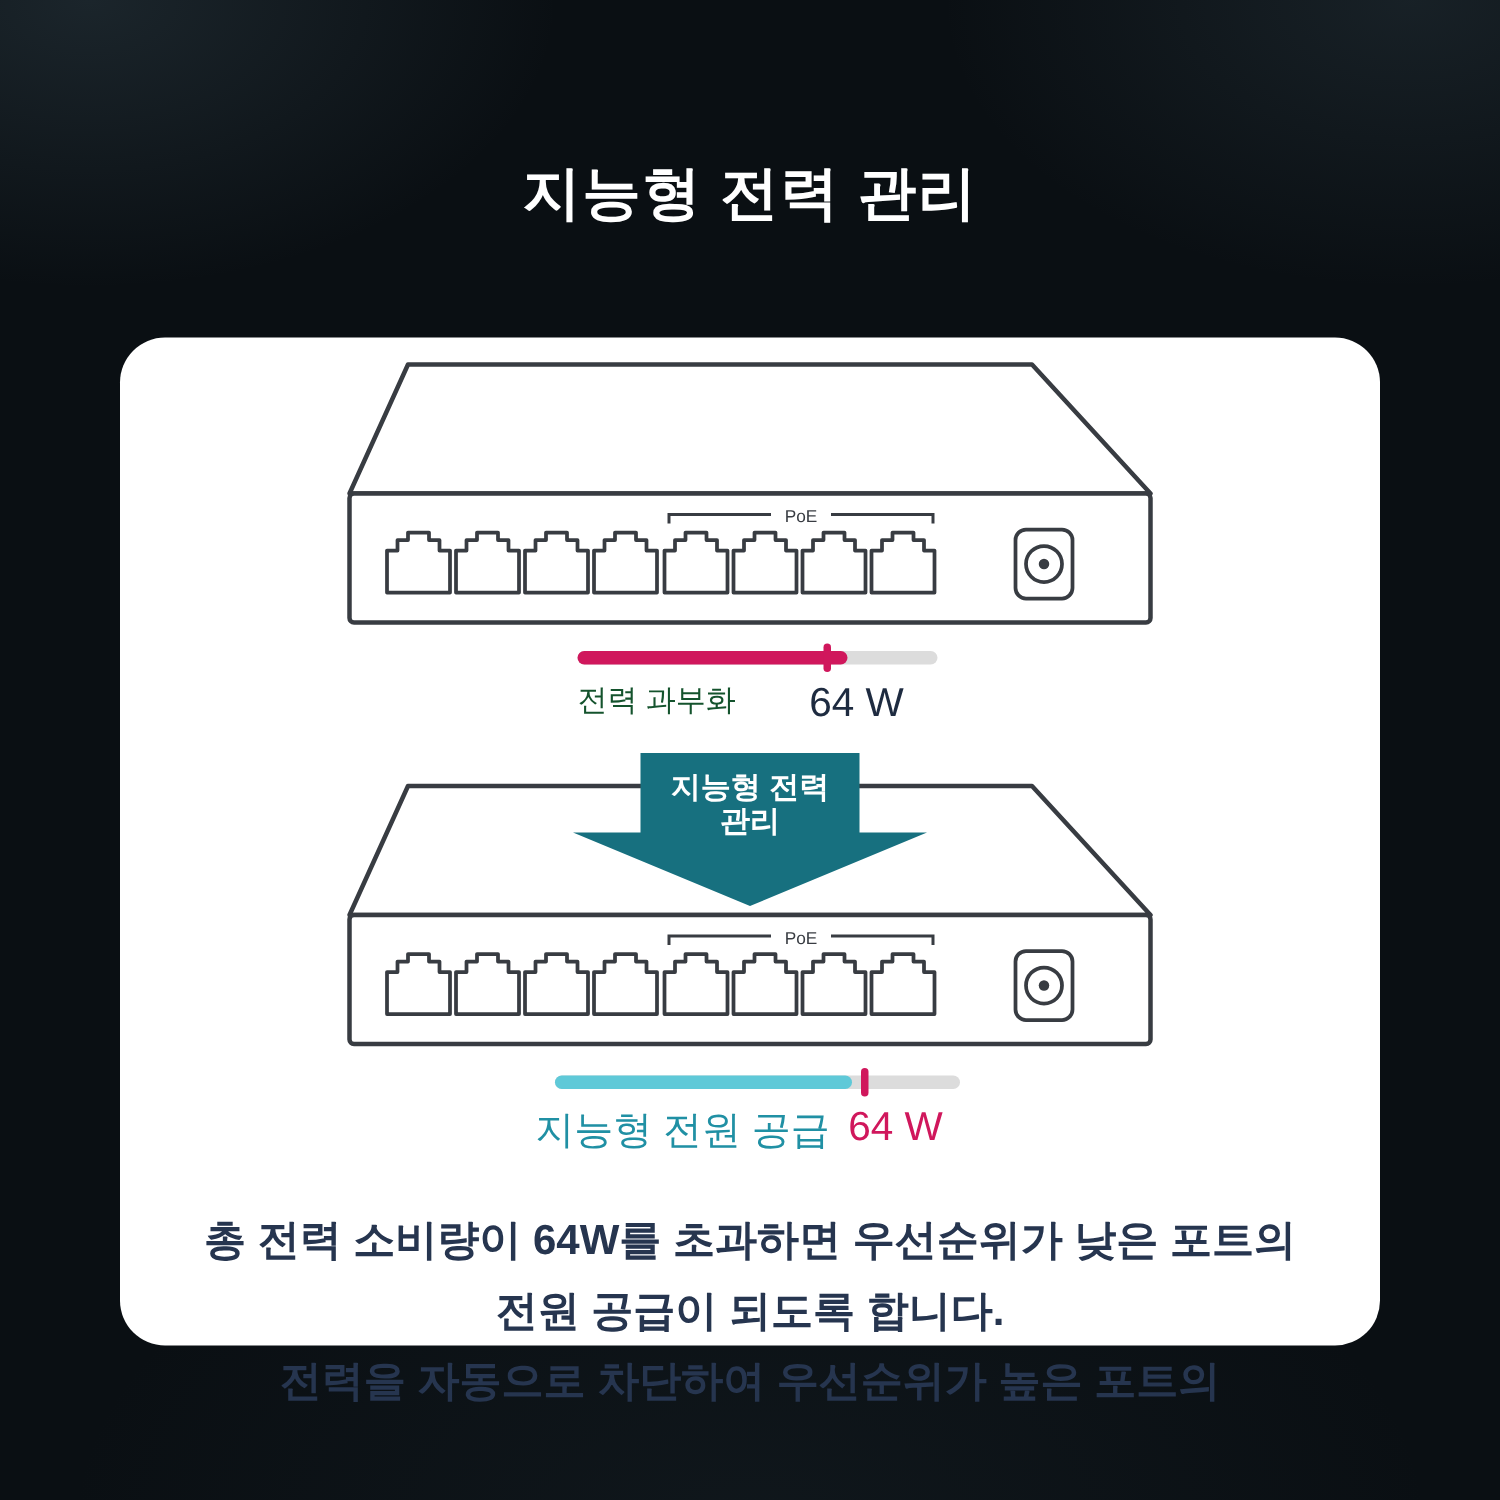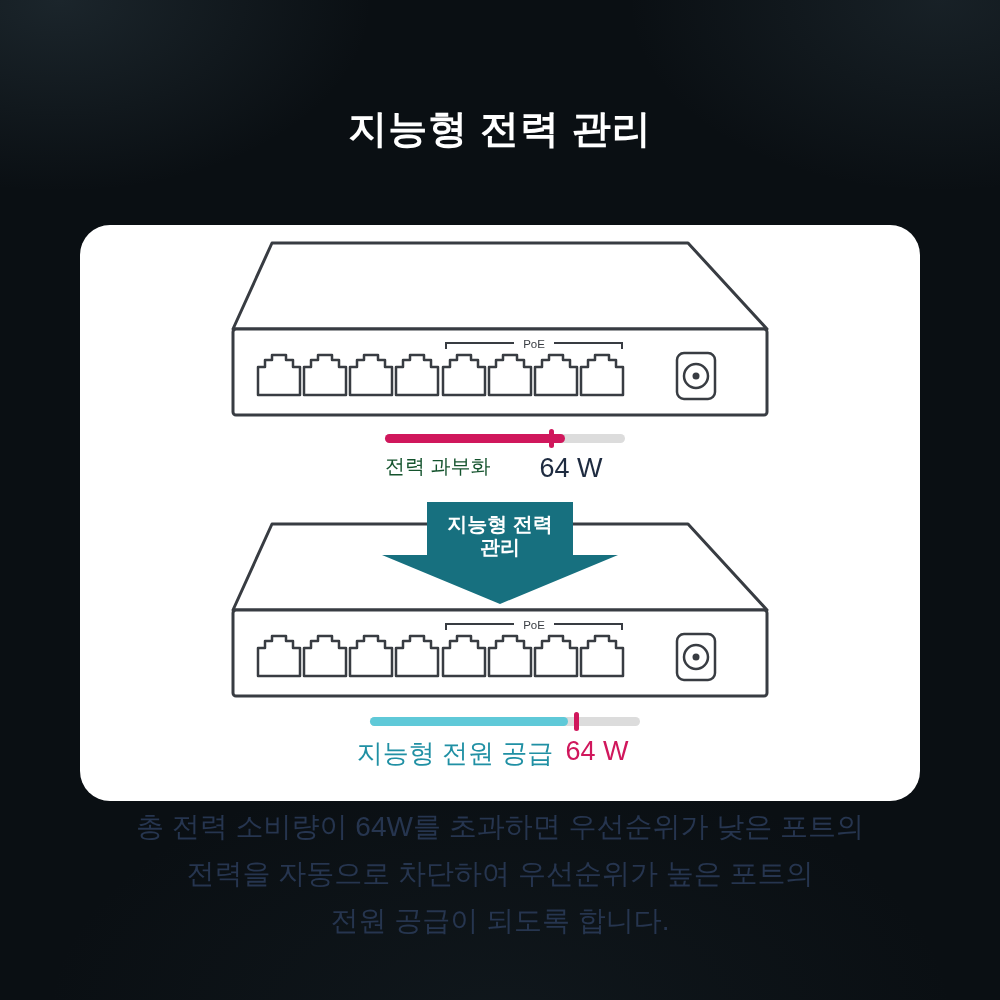--- a/index.html
+++ b/index.html
@@ -11,21 +11,21 @@
       radial-gradient(ellipse 520px 320px at 6% 0%, rgba(95,125,140,0.20), transparent 60%),
       radial-gradient(ellipse 520px 320px at 94% 0%, rgba(95,125,140,0.16), transparent 60%),
       radial-gradient(ellipse 700px 400px at 50% 102%, rgba(50,70,80,0.14), transparent 65%),
       #0a0f13;
   }
   .title {
     position:absolute; top:102px; left:0; width:100%; text-align:center;
     color:#ffffff; font-size:39px; font-weight:800; letter-spacing:1px;
   }
   .card {
-    position:absolute; left:80px; top:225px; width:840px; height:576px;
+    position:absolute; left:80px; top:225px; width:840px; height:672px;
     background:#ffffff; border-radius:30px;
   }
   .switch { position:absolute; left:150px; width:540px; height:180px; }
   .switch1 { top:14px; }
   .switch2 { top:295px; }
   .outline { fill:#ffffff; stroke:#383c42; stroke-width:3; stroke-linejoin:round; }
   .port { fill:#ffffff; stroke:#383c42; stroke-width:2.5; stroke-linejoin:round; }
   .port.teal { stroke:#383c42; }
   .port-label { font-size:13px; font-weight:bold; fill:#ffffff; text-anchor:middle;
                 font-family:"Liberation Sans","DejaVu Sans",sans-serif; }
@@ -51,21 +51,21 @@
   .bar1 .marker { left:164px; }
   .bar2 .marker { left:204px; }
   .bar-labels { position:relative; margin-top:10px; height:34px; }
   .bar-label, .bar-value { position:absolute; white-space:nowrap; top:0; }
   .bar1 .bar-label { left:0; color:#14532d; font-size:20px; }
   .bar1 .bar-value { left:186px; transform:translateX(-50%); color:#1e2b40; font-size:27px; }
   .bar2 .bar-label { left:85px; transform:translateX(-50%); color:#2090a4; font-size:26px; }
   .bar2 .bar-value { left:227px; transform:translateX(-50%); color:#d0175c; font-size:27px; }
   .desc {
     position:absolute; top:578px; left:0; width:100%; text-align:center;
-    color:#26354f; font-size:28px; line-height:47px; font-weight:400;
+    color:#26354f; font-size:28px; line-height:47px; font-weight:700;
   }
 </style>
 </head>
 <body>
 
 <div class="page">
 
   <h1 class="title">지능형 전력 관리</h1>
 
   <div class="card">
@@ -164,18 +164,18 @@
         <div class="marker"></div>
       </div>
       <div class="bar-labels">
         <span class="bar-label">지능형 전원 공급</span>
         <span class="bar-value">64 W</span>
       </div>
     </div>
 
     <div class="desc">
       <div>총 전력 소비량이 64W를 초과하면 우선순위가 낮은 포트의</div>
+      <div>전원 공급이 되도록 합니다.</div>
       <div>전력을 자동으로 차단하여 우선순위가 높은 포트의</div>
-      <div>전원 공급이 되도록 합니다.</div>
     </div>
 
   </div>
 </div>
 
 </body></html>

